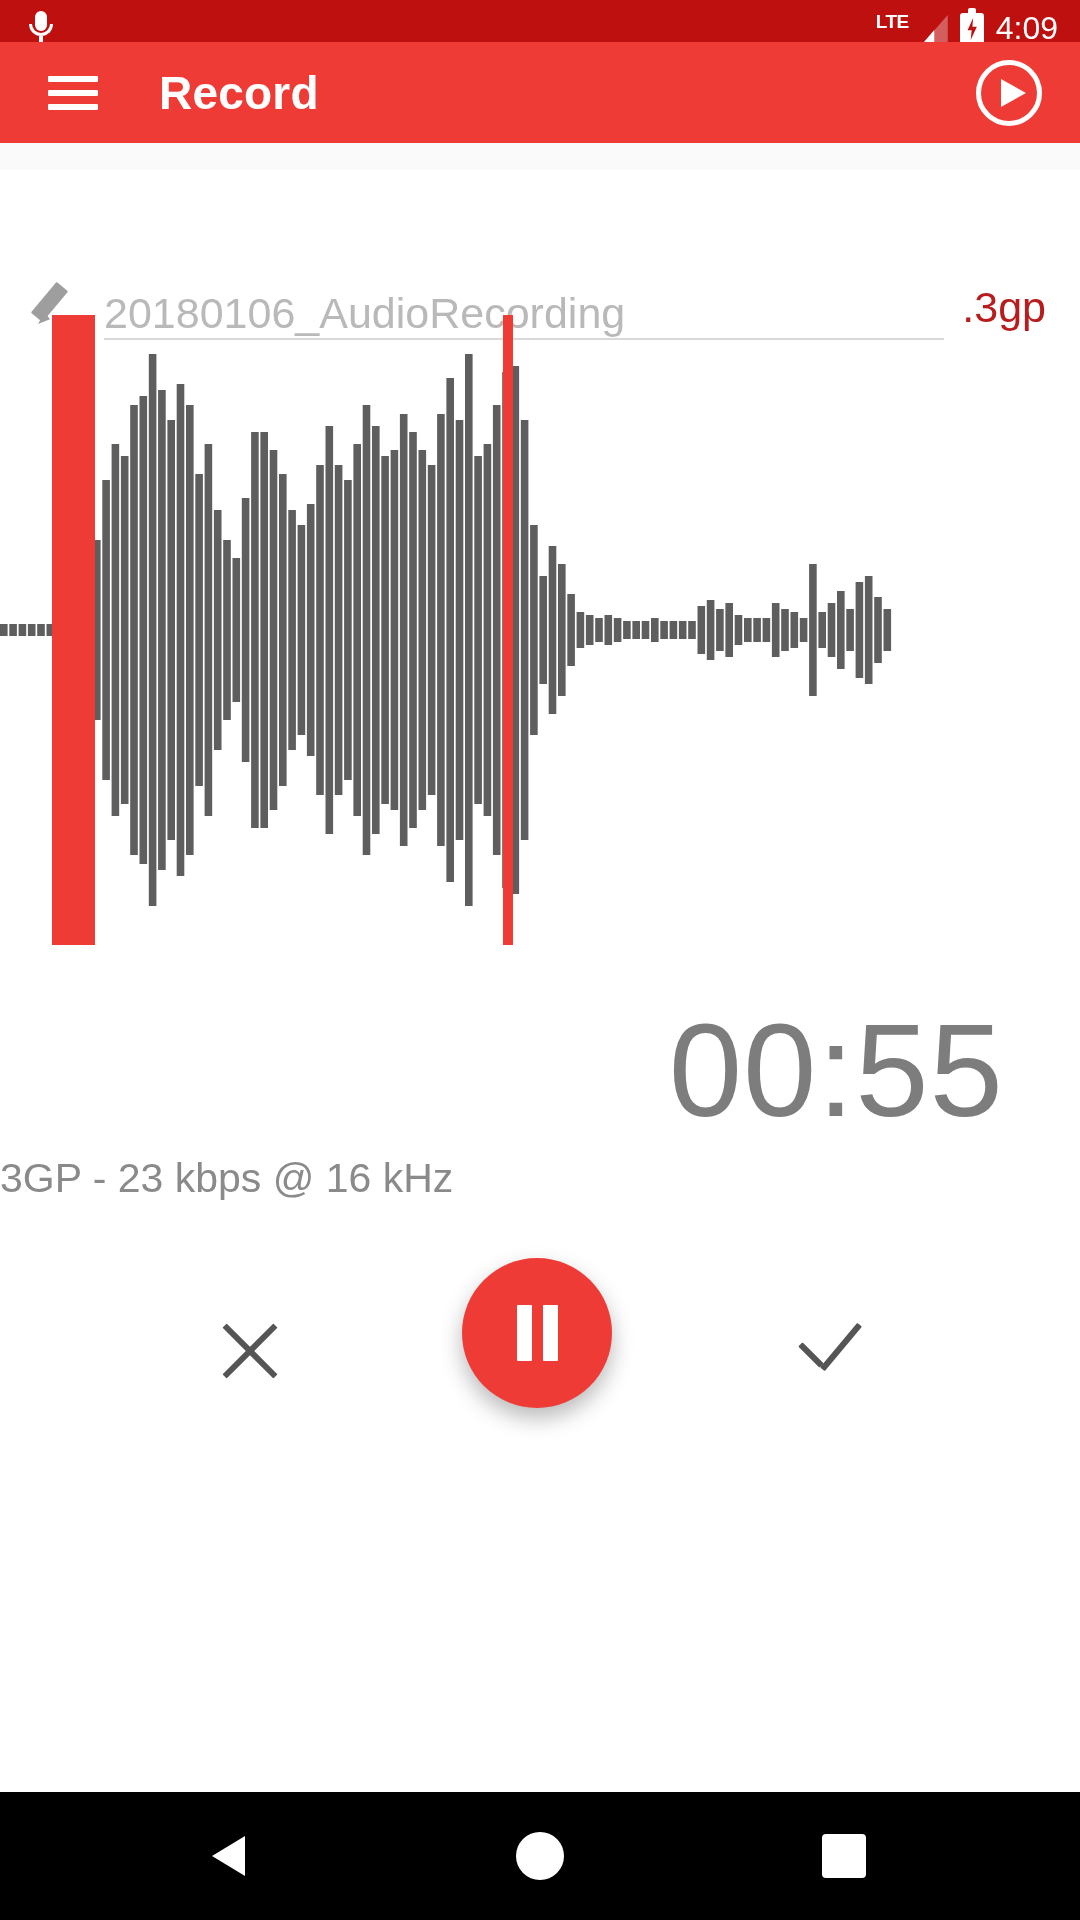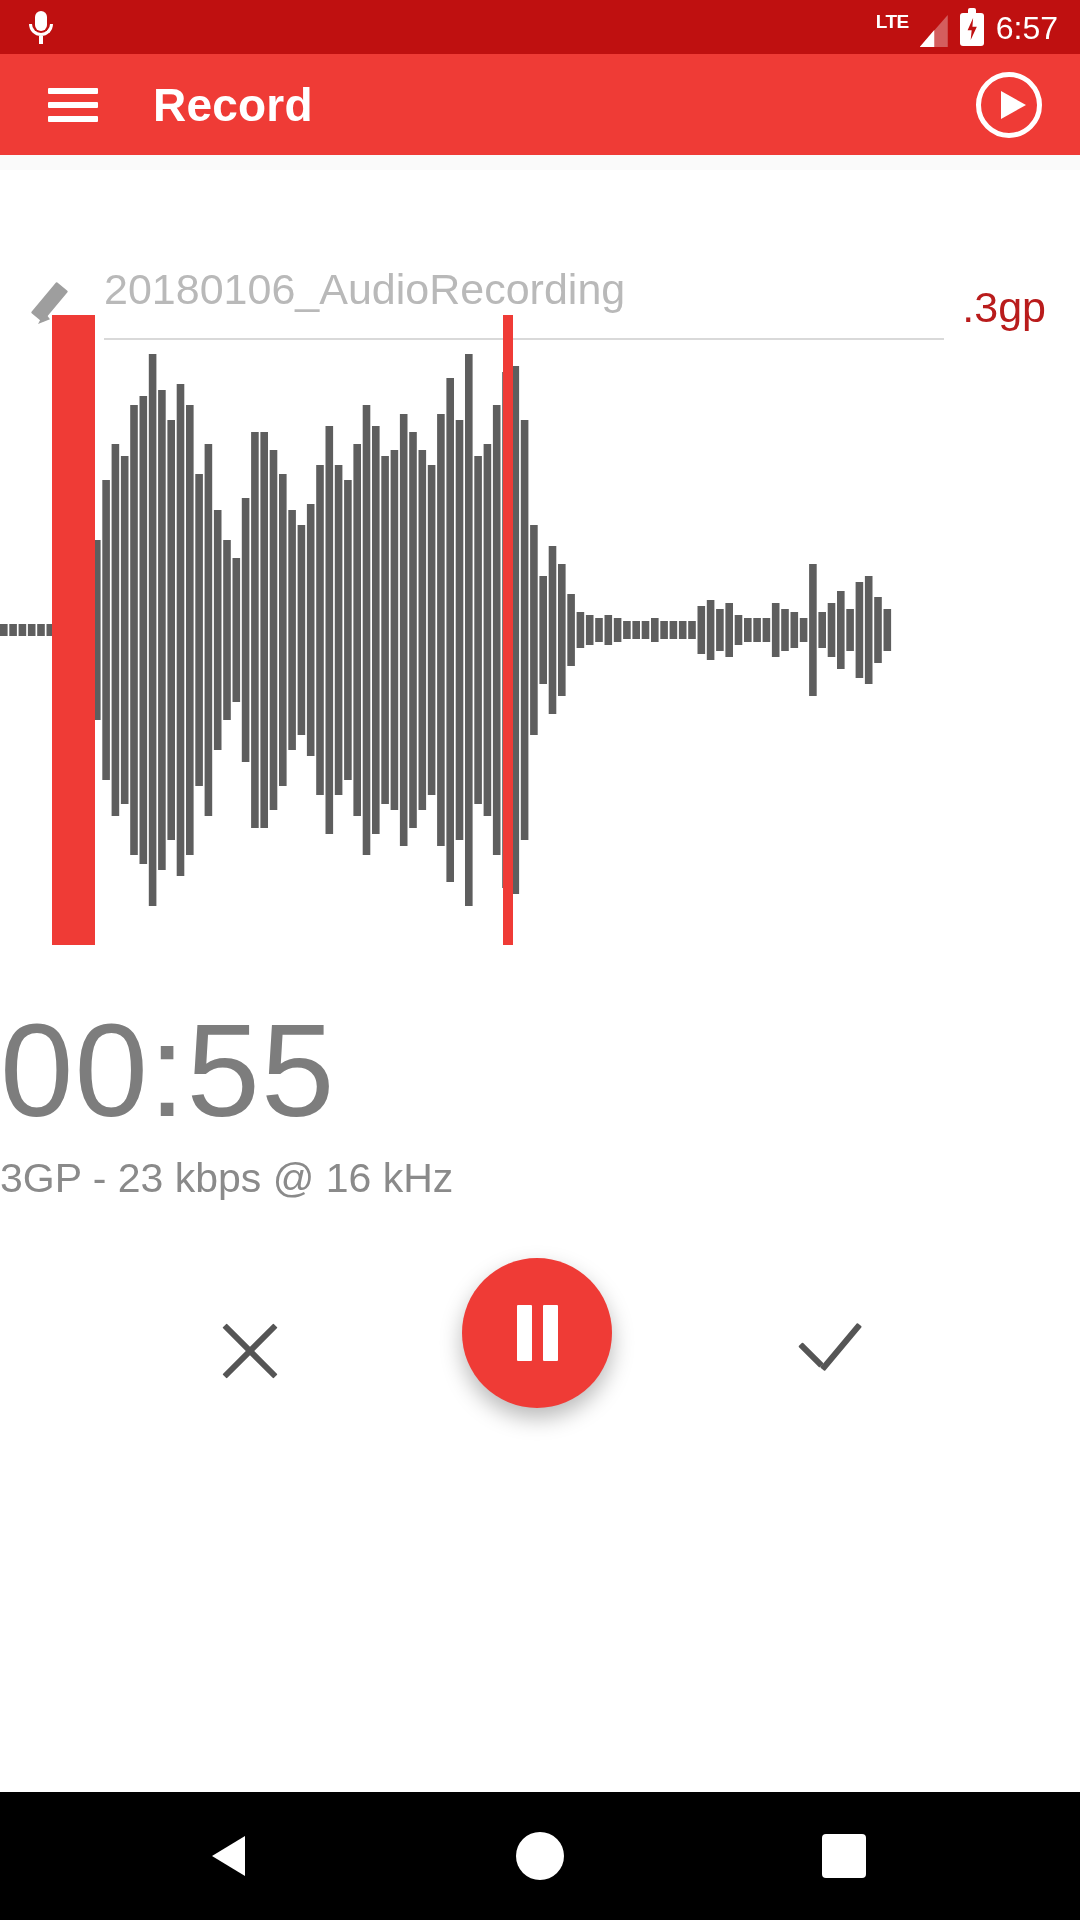--- a/index.html
+++ b/index.html
@@ -61,22 +61,22 @@
   }
   .sb-bat .bolt{
     position:absolute; left:7px; top:10px; width:11px; height:22px;
     background:#bf1010;
     clip-path:polygon(58% 0, 8% 56%, 45% 56%, 36% 100%, 92% 40%, 52% 40%);
   }
   .sb-time{ font-size:32px; font-weight:500; line-height:1; margin-bottom:3px; }
 
   
   .appbar{
-    position:absolute; left:0; top:54px; width:1080px; height:101px;
-    background:#ef3b36; display:flex; align-items:center;
+    position:absolute; left:0; top:42px; width:1080px; height:101px;
+    background:#ef3b36; display:flex; align-items:center;gap:6px;
   }
   .hamburger{ margin-left:42px; width:62px; height:50px; padding:8px 6px;
     display:flex; flex-direction:column; justify-content:space-between; }
   .hamburger i{ display:block; height:6px; background:#fff; border-radius:1px; }
   .appbar-title{
     margin-left:49px; color:#ffffff; font-size:46px; font-weight:bold;
     letter-spacing:0.2px;
   }
   .play-circle{
     margin-left:auto; margin-right:38px;
@@ -107,21 +107,21 @@
     position:absolute; left:8px; top:6px; width:15px; height:40px;
     background:#9e9e9e; transform:rotate(40deg); transform-origin:50% 50%;
     border-radius:1px;
   }
   .pencil .tip{
     position:absolute; left:4px; top:36px; width:12px; height:12px;
     background:#9e9e9e; clip-path:polygon(0 100%, 100% 60%, 55% 0);
   }
   .name-field{
     flex:1 1 auto; margin-left:22px; margin-right:18px;
-    border-bottom:2px solid #d9d9d9; padding-bottom:24px;
+    border-bottom:2px solid #d9d9d9; padding-bottom:0;
   }
   .name-field input{
     width:100%; border:none; outline:none; background:transparent;
     font-family:"Liberation Sans", sans-serif;
     font-size:43px; color:#5a5a5a;
   }
   .name-field input::placeholder{ color:#b9b9b9; }
   .ext{
     flex:0 0 auto; font-size:43px; color:#b91c1c; padding-bottom:8px;
   }
@@ -132,21 +132,21 @@
   }
   .wave-canvas{ position:absolute; left:0; top:0; width:1080px; height:630px; }
   .marker{
     position:absolute; top:0; height:630px; background:#ef3b36;
   }
   .marker.left{ left:52px; width:43px; }
   .marker.right{ left:503px; width:10px; }
 
   
   .timer{
-    position:absolute; left:0; top:835px; width:1004px; text-align:left;
+    position:absolute; left:0; top:835px; width:1004px; text-align:right;
     font-size:132px; color:#7d7d7d; font-weight:300; letter-spacing:1px;
     line-height:1;
   }
   .meta{
     position:absolute; left:0; top:985px; width:1080px; text-align:left;
     font-size:41px; color:#8a8a8a;
   }
 
   
   .controls{
@@ -222,21 +222,21 @@
         <span class="sb-sig">
           <span class="full"></span>
             <span class="fill"></span>
         </span>
       </div>
       <div class="sb-bat">
         <span class="nub"></span>
           <span class="body"></span>
           <span class="bolt"></span>
       </div>
-      <div class="sb-time">6:57</div>
+      <div class="sb-time">4:09</div>
     </div>
   </div>
 
   <div class="appbar">
     <div class="hamburger">
       <i></i>
         <i></i>
         <i></i>
     </div>
     <div class="appbar-title">Record</div>

